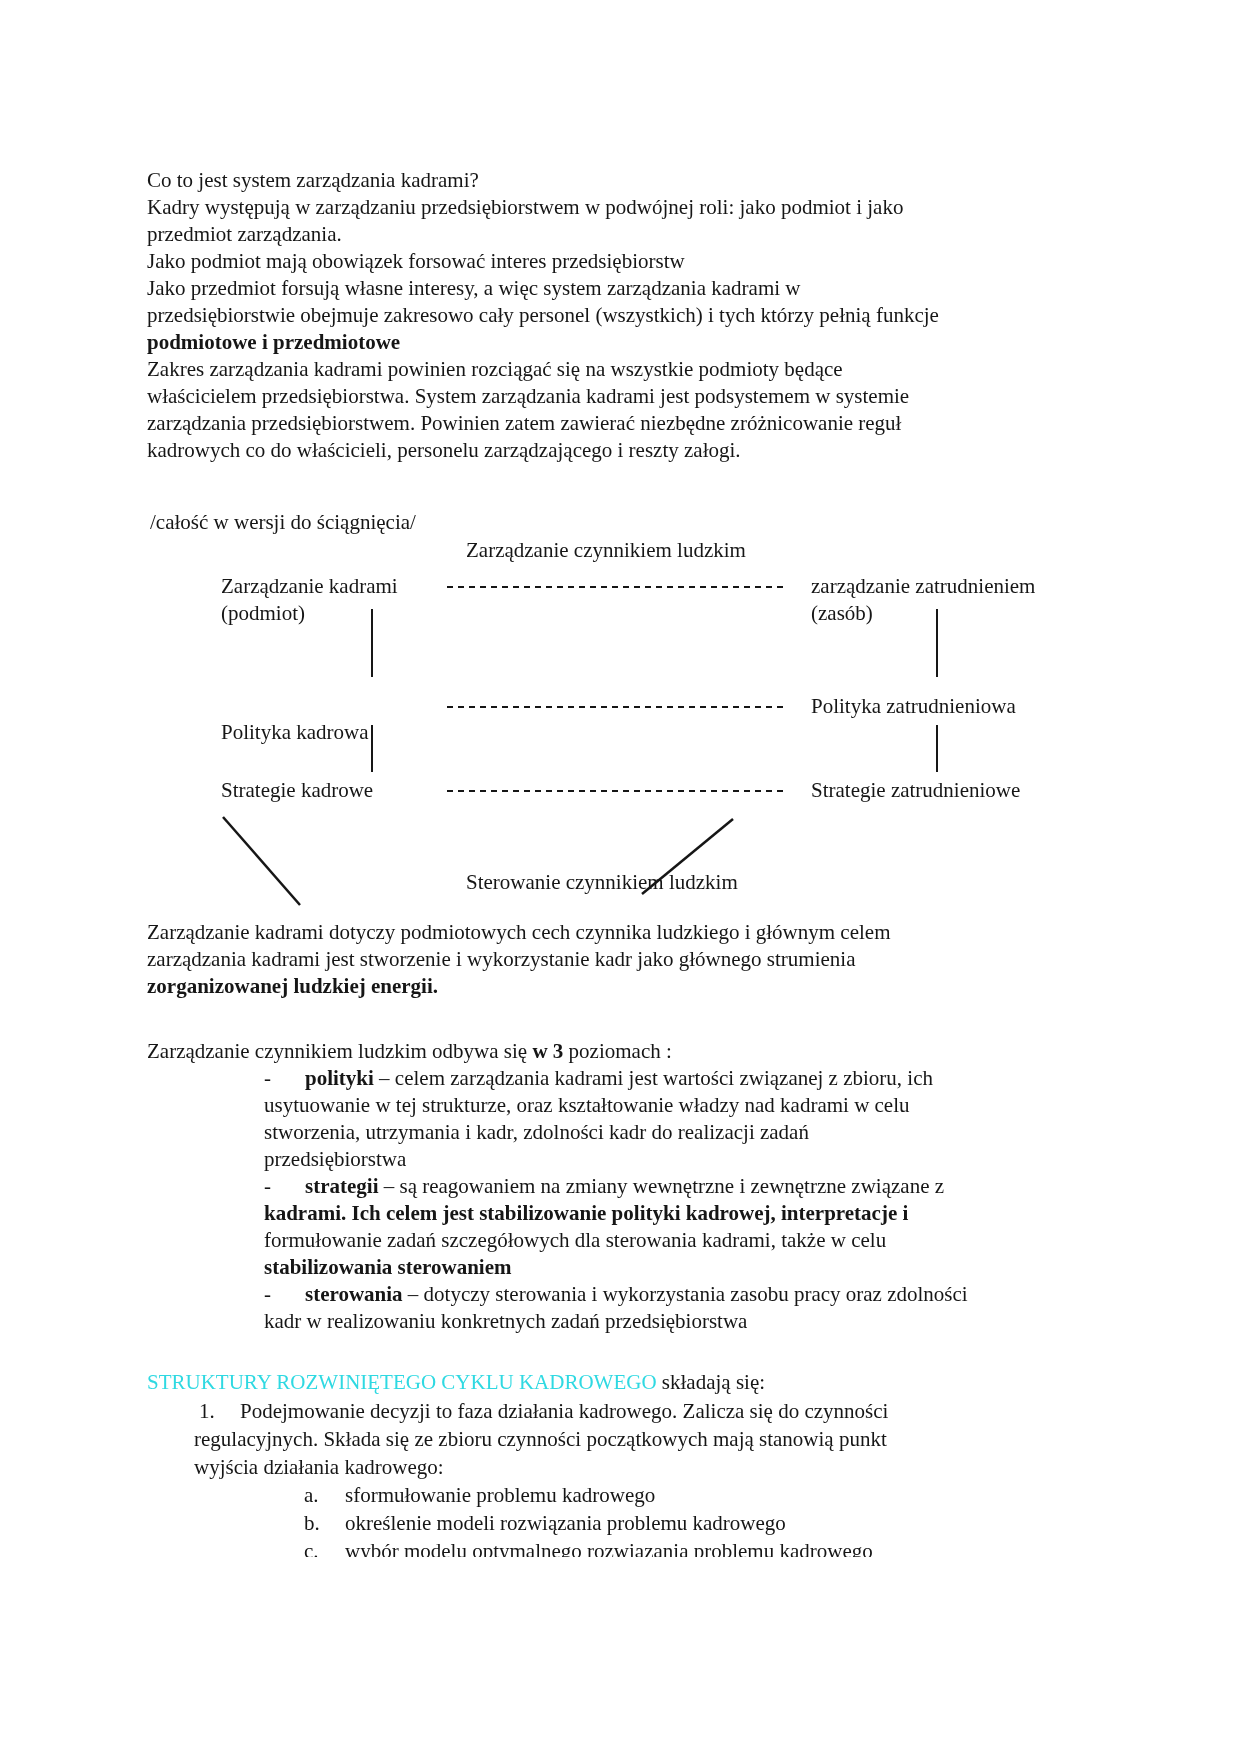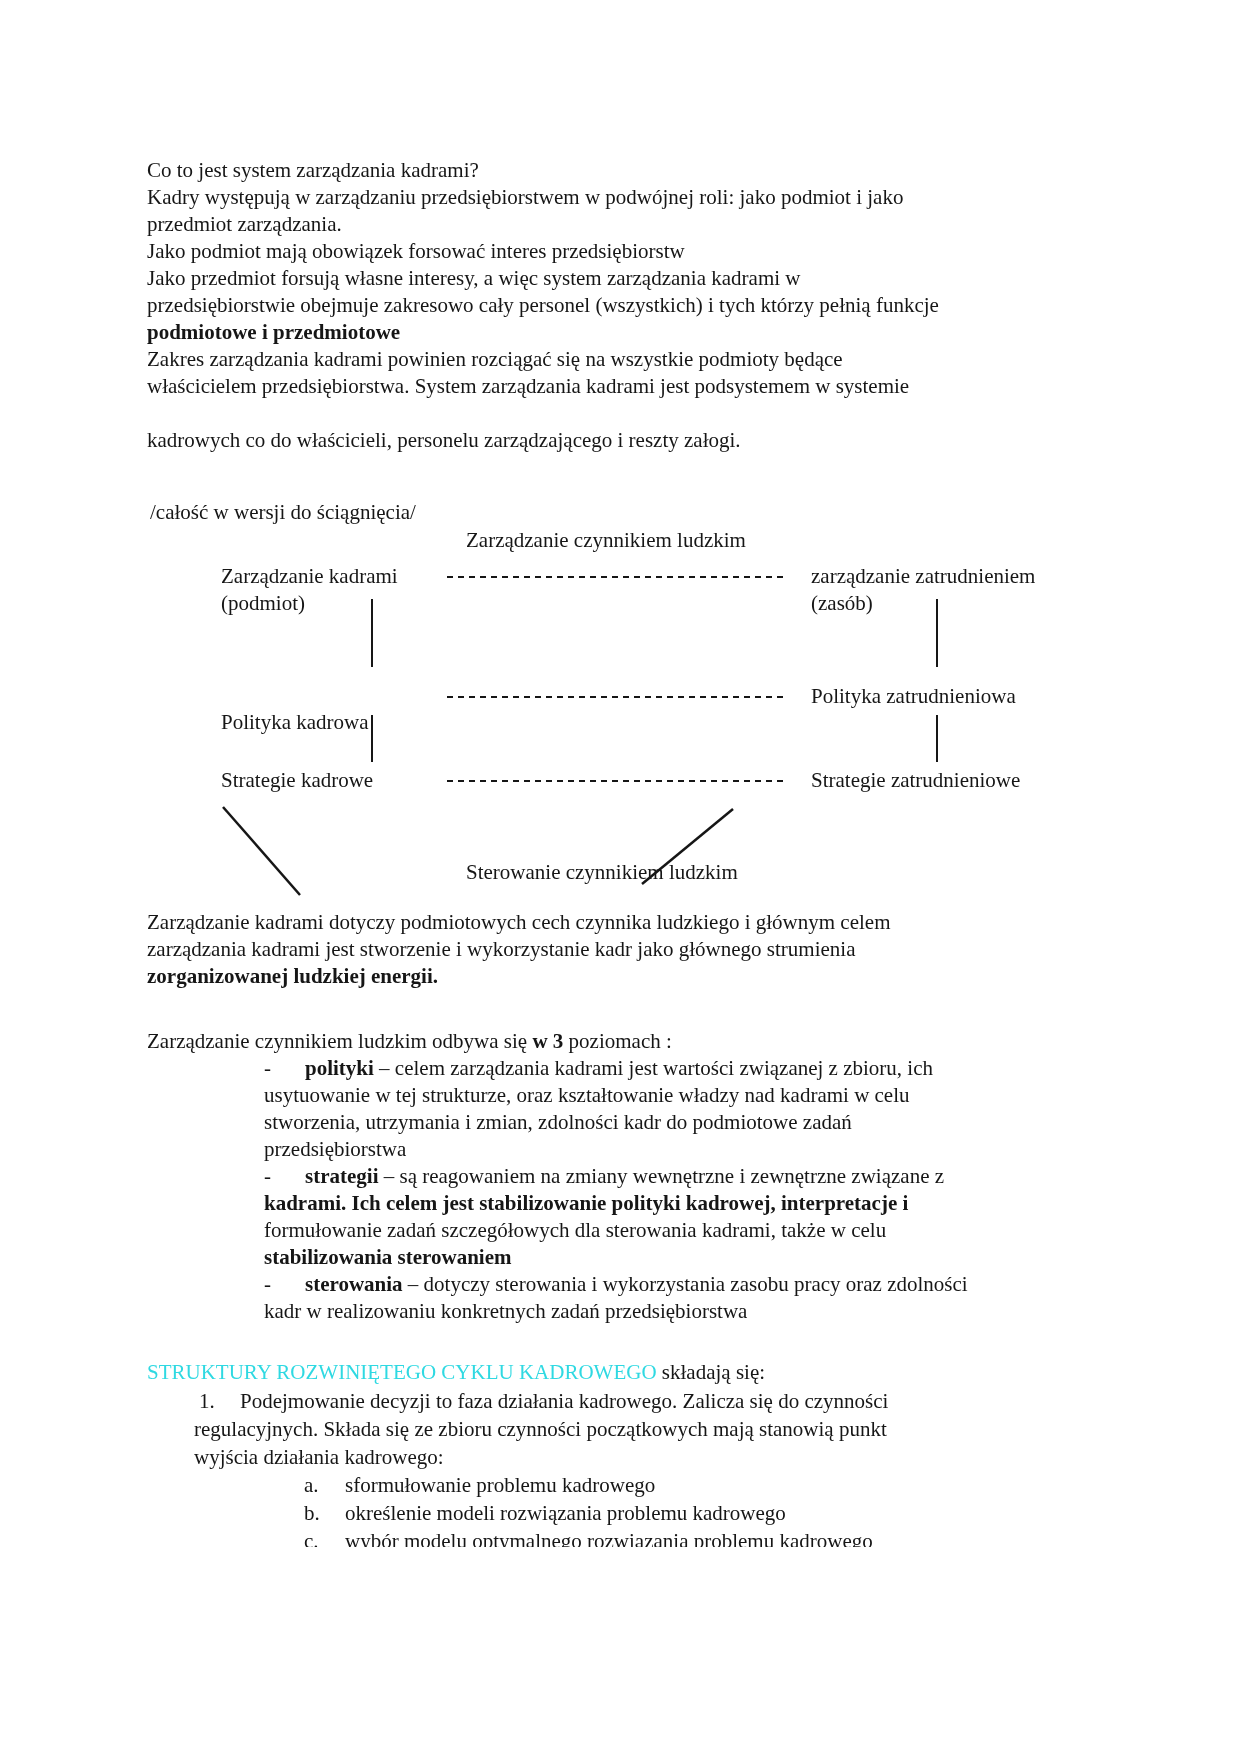--- a/index.html
+++ b/index.html
@@ -1,20 +1,20 @@
 <!DOCTYPE html>
 <html><head>
 <meta charset="utf-8">
 <style>
   html, body { margin: 0; padding: 0; background: #ffffff; }
   .page {
     position: relative;
     width: 1240px;
     height: 1540px;
-    margin: 7px auto;
+    margin: 17px auto;
     background: #ffffff;
     font-family: "Liberation Serif", "DejaVu Serif", serif;
     font-size: 21px;
     line-height: 26px;
     color: #161616;
     overflow: hidden;
   }
   .ln { position: absolute; white-space: nowrap; }
   .b  { font-weight: 700; }
   .cyan { color: #2fd9e2; }
@@ -28,20 +28,21 @@
 
   <div class="ln" style="left:147px; top:150px;">Co to jest system zarządzania kadrami?</div>
   <div class="ln" style="left:147px; top:177px;">Kadry występują w zarządzaniu przedsiębiorstwem w podwójnej roli: jako podmiot i jako</div>
   <div class="ln" style="left:147px; top:204px;">przedmiot zarządzania.</div>
   <div class="ln" style="left:147px; top:231px;">Jako podmiot mają obowiązek forsować interes przedsiębiorstw</div>
   <div class="ln" style="left:147px; top:258px;">Jako przedmiot forsują własne interesy, a więc system zarządzania kadrami w</div>
   <div class="ln" style="left:147px; top:285px;">przedsiębiorstwie obejmuje zakresowo cały personel (wszystkich) i tych którzy pełnią funkcje</div>
   <div class="ln b" style="left:147px; top:312px;">podmiotowe i przedmiotowe</div>
   <div class="ln" style="left:147px; top:339px;">Zakres zarządzania kadrami powinien rozciągać się na wszystkie podmioty będące</div>
   <div class="ln" style="left:147px; top:366px;">właścicielem przedsiębiorstwa. System zarządzania kadrami jest podsystemem w systemie</div>
+  <div class="ln" style="left:147px; top:393px;">zarządzania przedsiębiorstwem. Powinien zatem zawierać niezbędne zróżnicowanie reguł</div>
   <div class="ln" style="left:147px; top:420px;">kadrowych co do właścicieli, personelu zarządzającego i reszty załogi.</div>
 
   <div class="ln" style="left:150px; top:492px;">/całość w wersji do ściągnięcia/</div>
 
   <div class="ln" style="left:466px; top:520px;font-family:Liberation Serif, serif;">Zarządzanie czynnikiem ludzkim</div>
 
   <div class="ln" style="left:221px; top:556px;">Zarządzanie kadrami</div>
   <div class="ln" style="left:811px; top:556px;">zarządzanie zatrudnieniem</div>
   <div class="ln" style="left:221px; top:583px;">(podmiot)</div>
   <div class="ln" style="left:811px; top:583px;">(zasób)</div>
@@ -73,21 +74,21 @@
   <div class="ln b" style="left:147px; top:956px;">zorganizowanej ludzkiej energii.</div>
 
   <div class="ln" style="left:147px; top:1021px;">
     <span>Zarządzanie czynnikiem ludzkim odbywa się </span><span class="b">w 3</span><span> poziomach :</span>
   </div>
 
   <div class="ln" style="left:264px; top:1048px;">
     <span class="marker">-</span><span class="b">polityki</span><span> – celem zarządzania kadrami jest wartości związanej z zbioru, ich</span>
   </div>
   <div class="ln" style="left:264px; top:1075px;font-family:Liberation Serif, serif;">usytuowanie w tej strukturze, oraz kształtowanie władzy nad kadrami w celu</div>
-  <div class="ln" style="left:264px; top:1102px;">stworzenia, utrzymania i zmian, zdolności kadr do podmiotowe zadań</div>
+  <div class="ln" style="left:264px; top:1102px;">stworzenia, utrzymania i kadr, zdolności kadr do realizacji zadań</div>
   <div class="ln" style="left:264px; top:1129px;">przedsiębiorstwa</div>
 
   <div class="ln" style="left:264px; top:1156px;">
     <span class="marker">-</span><span class="b">strategii</span><span> – są reagowaniem na zmiany wewnętrzne i zewnętrzne związane z</span>
   </div>
   <div class="ln b" style="left:264px; top:1183px;">kadrami. Ich celem jest stabilizowanie polityki kadrowej, interpretacje i</div>
   <div class="ln" style="left:264px; top:1210px;">formułowanie zadań szczegółowych dla sterowania kadrami, także w celu</div>
   <div class="ln b" style="left:264px; top:1237px;">stabilizowania sterowaniem</div>
 
   <div class="ln" style="left:264px; top:1264px;">

